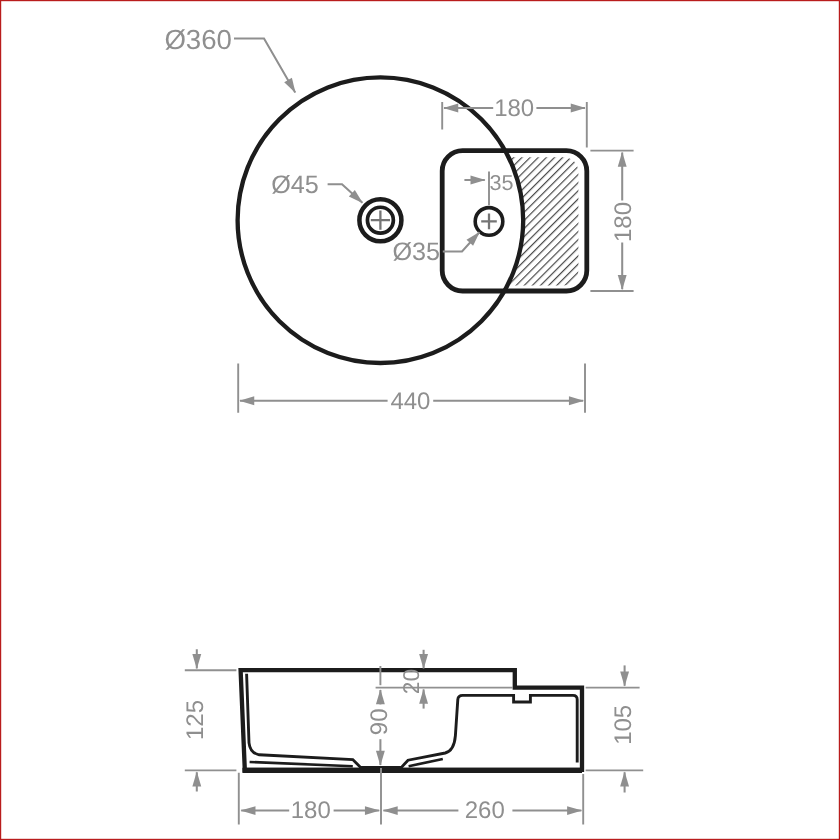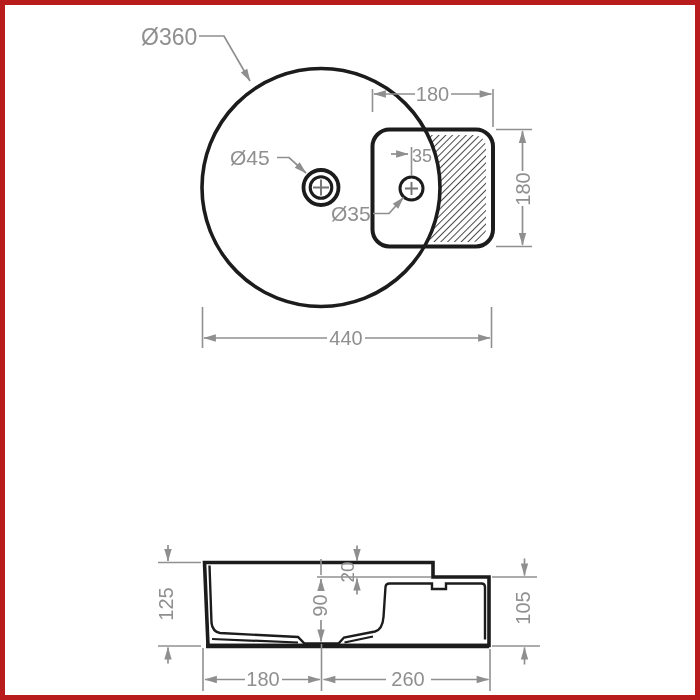--- a/index.html
+++ b/index.html
@@ -1,19 +1,19 @@
 <!DOCTYPE html>
 <html><head>
 <meta charset="utf-8">
 <style>
   html,body{margin:0;padding:0;background:#fff;}
   body{font-family:"Liberation Sans",sans-serif;}
   .sheet{
     position:relative;width:700px;height:700px;background:#ffffff;
-    border:5px solid #b91c1c;box-sizing:border-box;overflow:hidden;
+    border:1px solid #b91c1c;box-sizing:border-box;overflow:hidden;
   }
   svg{display:block;}
   text{font-family:"Liberation Sans",sans-serif;fill:#8f8f8f;}
   .obj{stroke:#1c1c1c;fill:none;}
   .dim{stroke:#8f8f8f;stroke-width:1.7;fill:none;}
   .ext{stroke:#909090;stroke-width:1.6;fill:none;}
   .cross{stroke:#757575;stroke-width:1.9;fill:none;}
 </style>
 </head>
 <body>

